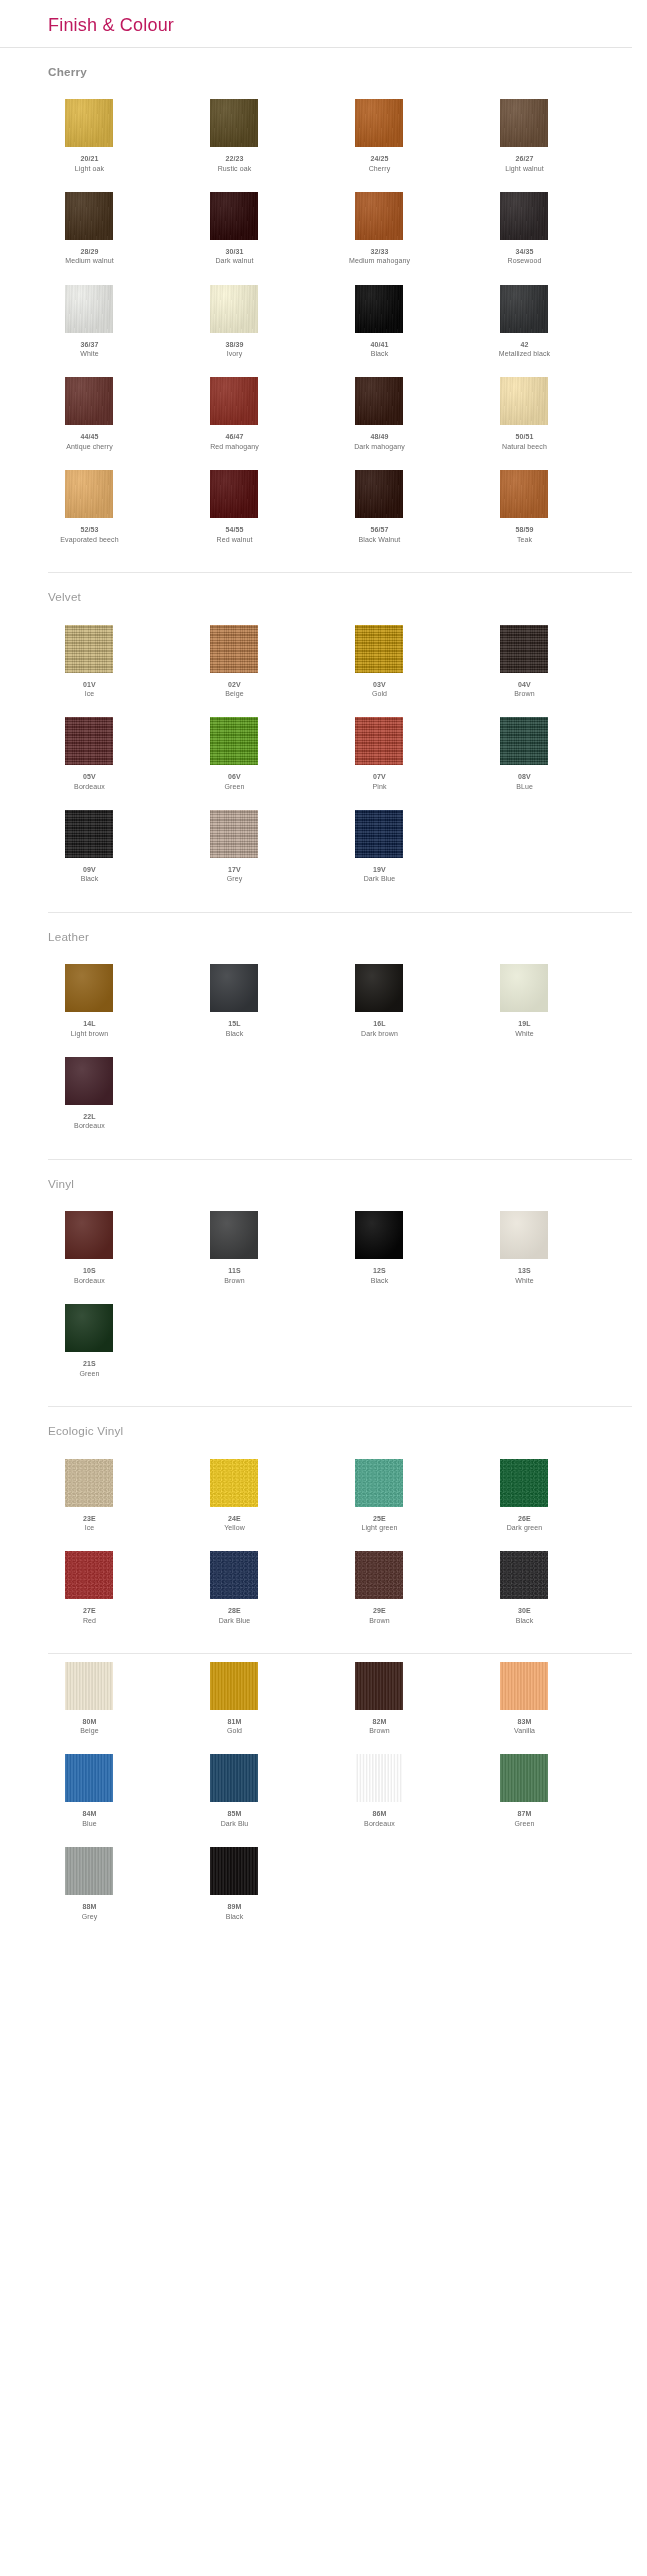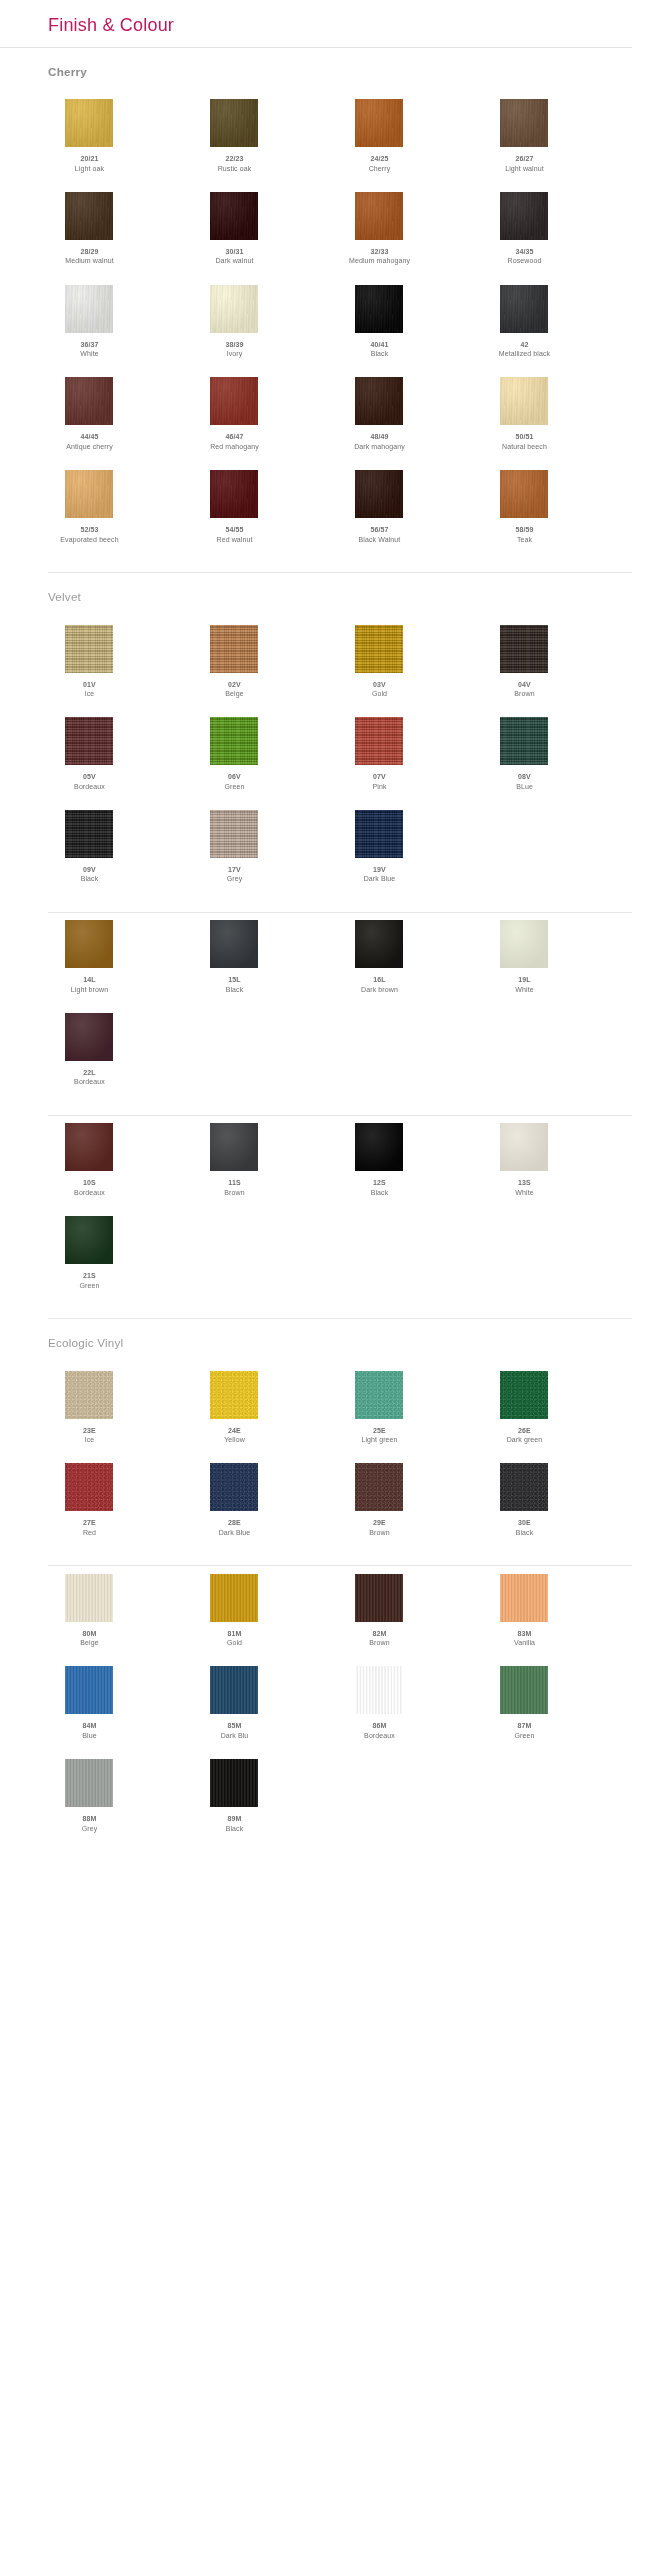--- a/index.html
+++ b/index.html
@@ -450,20 +450,21 @@
             </div>
             <div class="swatch-caption">
               <span class="swatch-code">19V</span>
               <span class="swatch-name">Dark Blue</span>
             </div>
           </div>
         </div>
       </div>
       <div class="section">
         <div class="section-rule"></div>
+        <div class="section-title">Leather</div>
         <div class="swatch-grid">
           <div class="swatch-cell">
             <div class="swatch-chip tex-smooth" style="background: rgb(142, 96, 22);">
               <div class="grain"></div>
             </div>
             <div class="swatch-caption">
               <span class="swatch-code">14L</span>
               <span class="swatch-name">Light brown</span>
             </div>
           </div>
@@ -500,20 +501,21 @@
             </div>
             <div class="swatch-caption">
               <span class="swatch-code">22L</span>
               <span class="swatch-name">Bordeaux</span>
             </div>
           </div>
         </div>
       </div>
       <div class="section">
         <div class="section-rule"></div>
+        <div class="section-title">Vinyl</div>
         <div class="swatch-grid">
           <div class="swatch-cell">
             <div class="swatch-chip tex-smooth" style="background: rgb(92, 38, 33);">
               <div class="grain"></div>
             </div>
             <div class="swatch-caption">
               <span class="swatch-code">10S</span>
               <span class="swatch-name">Bordeaux</span>
             </div>
           </div>

